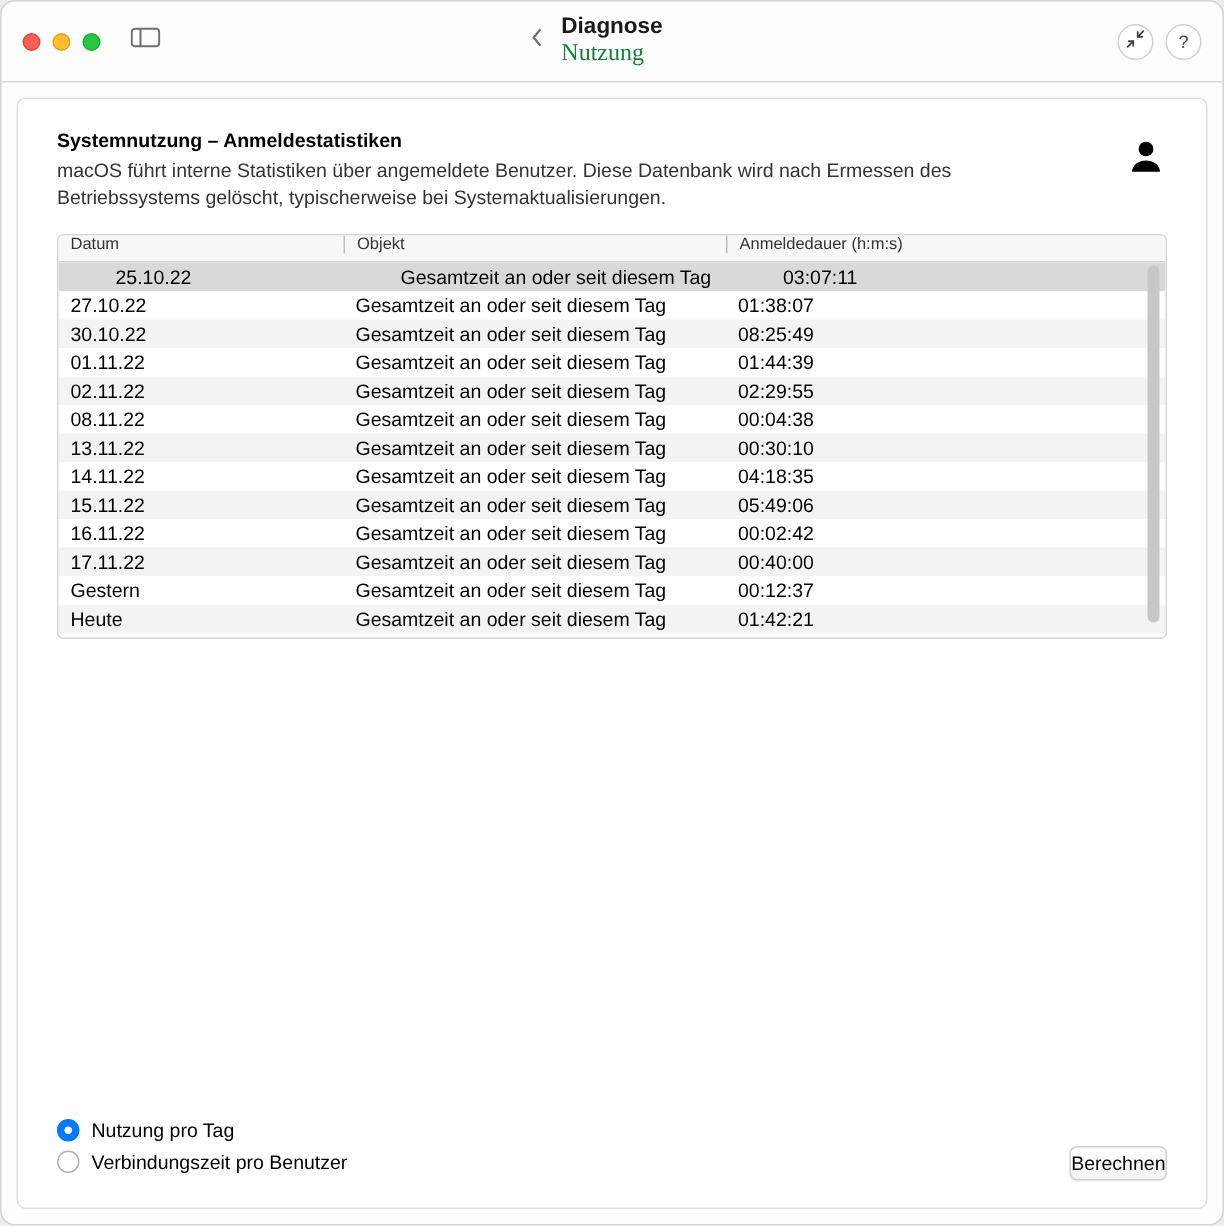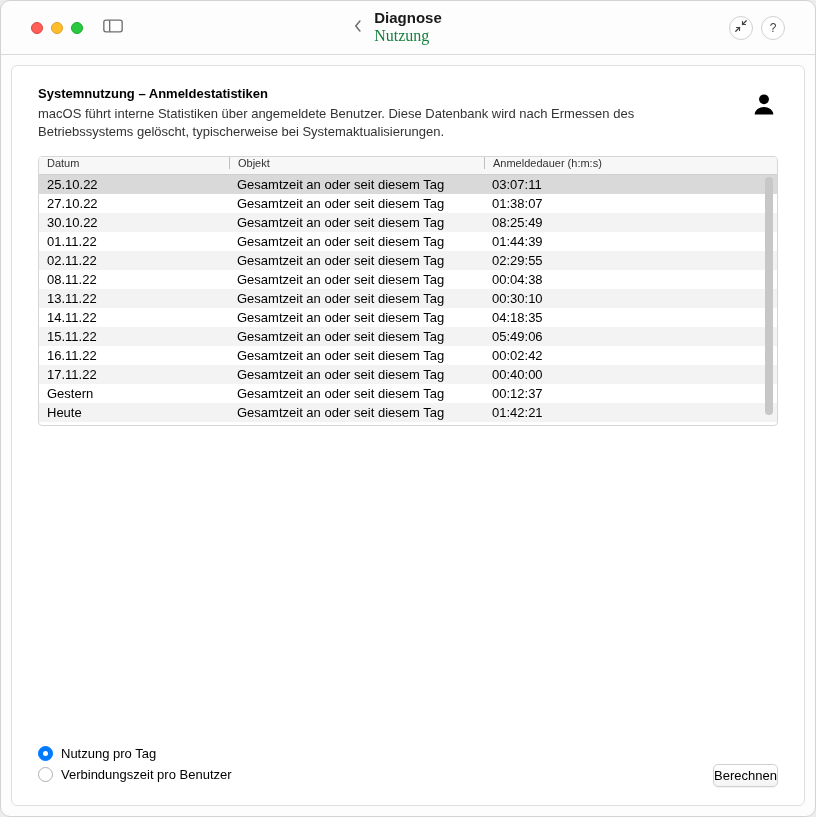--- a/index.html
+++ b/index.html
@@ -25,21 +25,21 @@
     border:1px solid #d3d3d3;
     border-radius:10px;
     overflow:hidden;
     position:relative;
     display:flex;flex-direction:column;
   }
   
   .titlebar{
     height:54px;
     display:flex;align-items:center;
-    padding:0 30px;
+    padding:0 14px;
     border-bottom:1px solid var(--header-line);
     position:relative;
   }
   .traffic{display:flex;gap:8px;align-items:center;margin-right:16px;}
   .traffic .dot{width:12px;height:12px;border-radius:50%;}
   .dot.red{background:#ff5f57;border:0.5px solid #e0443e;}
   .dot.yellow{background:#ffbd2e;border:0.5px solid #dea123;}
   .dot.green{background:#28c940;border:0.5px solid #1aab29;}
   .sidebar-btn{
     width:28px;height:22px;border-radius:5px;
@@ -105,21 +105,21 @@
   }
   .col-headers .cell{padding:0 8px;}
   .col-headers .sep{border-left:1px solid #c0c0c0;}
   .table-body{
     flex:1;overflow:hidden;position:relative;
   }
   .table-rows{}
   .row{display:flex;font-size:13px;color:#000;height:19px;align-items:center;}
   .row:nth-child(odd){background:var(--row-alt);}
   .row:nth-child(even){background:#fff;}
-  .row.selected{background:#d9d9d9 !important;}
+  .row.selected{background:#d9d9d9 !important;padding-left:30px;}
   .row .cell{padding:0 8px;white-space:nowrap;overflow:hidden;text-overflow:ellipsis;}
   .c1{width:190px;flex-shrink:0;}
   .c2{width:255px;flex-shrink:0;}
   .c3{flex:1;}
   .scrollbar-track{
     position:absolute;right:0;top:0;bottom:0;width:14px;
   }
   .scrollbar-thumb{
     position:absolute;left:2px;width:8px;border-radius:4px;
     background:#c7c7c7;top:2px;height:238px;

